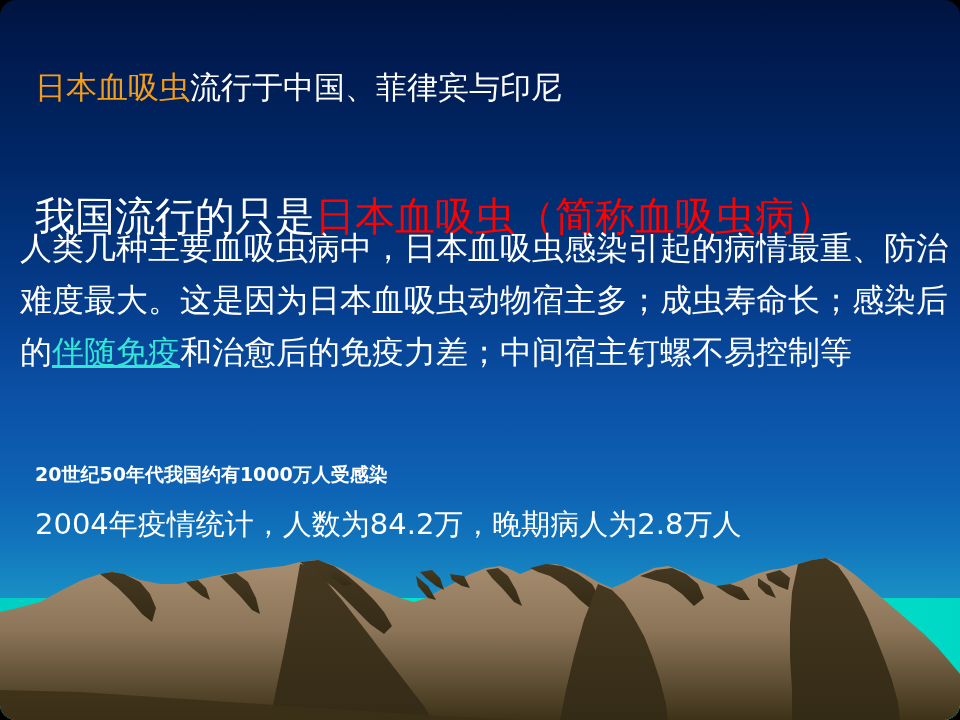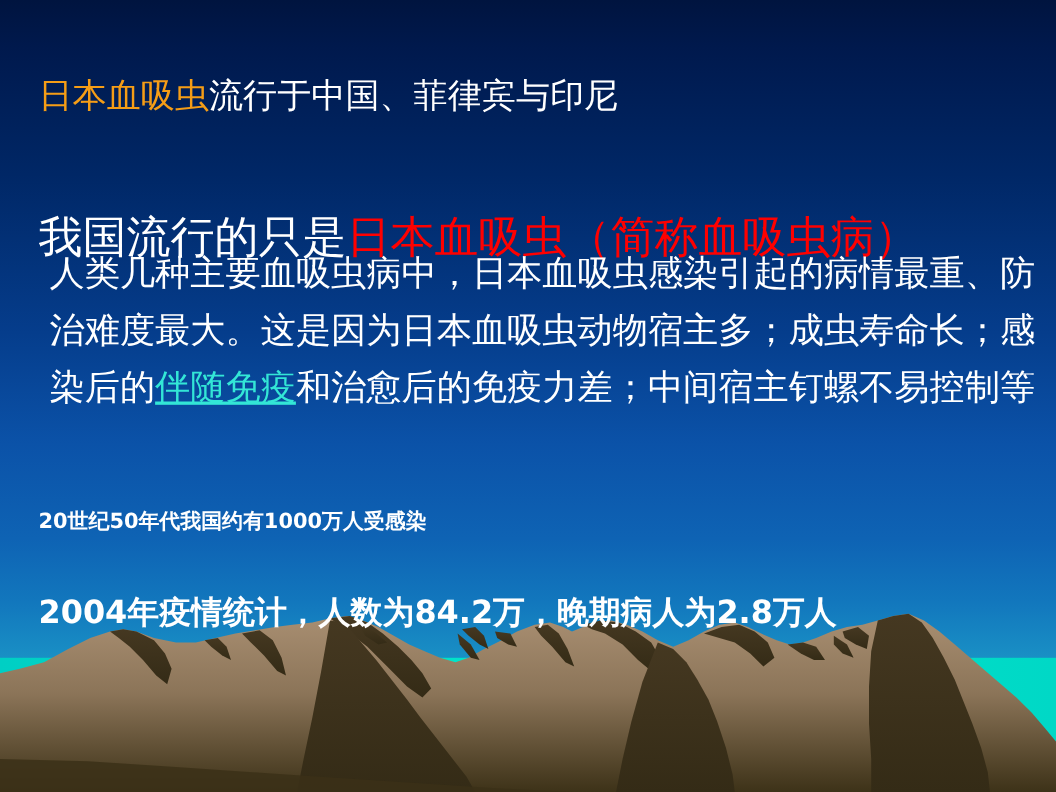--- a/index.html
+++ b/index.html
@@ -23,20 +23,21 @@
         #00194d 6%,
         #002766 22%,
         #053d8c 42%,
         #0b52a8 56%,
         #0e63b4 68%,
         #1277bd 76%,
         #1a93c6 84%,
         #24aecb 90%,
         #2bbccb 94%,
         #1fb7c9 100%);
+    border-radius: 16px;
   }
 
   
   #scenery {
     position: absolute;
     left: 0;
     bottom: 0;
     width: 960px;
     height: 180px;
   }
@@ -85,21 +86,21 @@
     margin-top: 48px;
   }
   .l2 .red { color: #ff0000; }
 
   
   .para {
     position: absolute;
     top: 222px;
     left: 0;
     width: 960px;
-    padding: 0 10px 0 45px;
+    padding: 0 10px 0 20px;
     box-sizing: border-box;
     font-size: 32px;
     line-height: 52px;
     color: #ffffff;
     font-weight: normal;
     text-align: left;
     white-space: normal;
     word-break: break-all;
   }
   .para .link {
@@ -112,25 +113,25 @@
   .l4 {
     position: absolute;
     top: 454px;
     left: 0;
     font-size: 19px;
     line-height: 40px;
     font-weight: bold;
   }
   .l5 {
     position: absolute;
-    top: 536px;
+    top: 504px;
     left: 0;
     font-size: 29px;
     line-height: 40px;
-    font-weight: bold;
+    font-weight: normal;
     text-align: right;
   }
 </style>
 </head>
 <body>
 
 <div id="slide">
 
   <div id="scenery">
     <svg viewBox="0 0 960 180" preserveAspectRatio="none">

